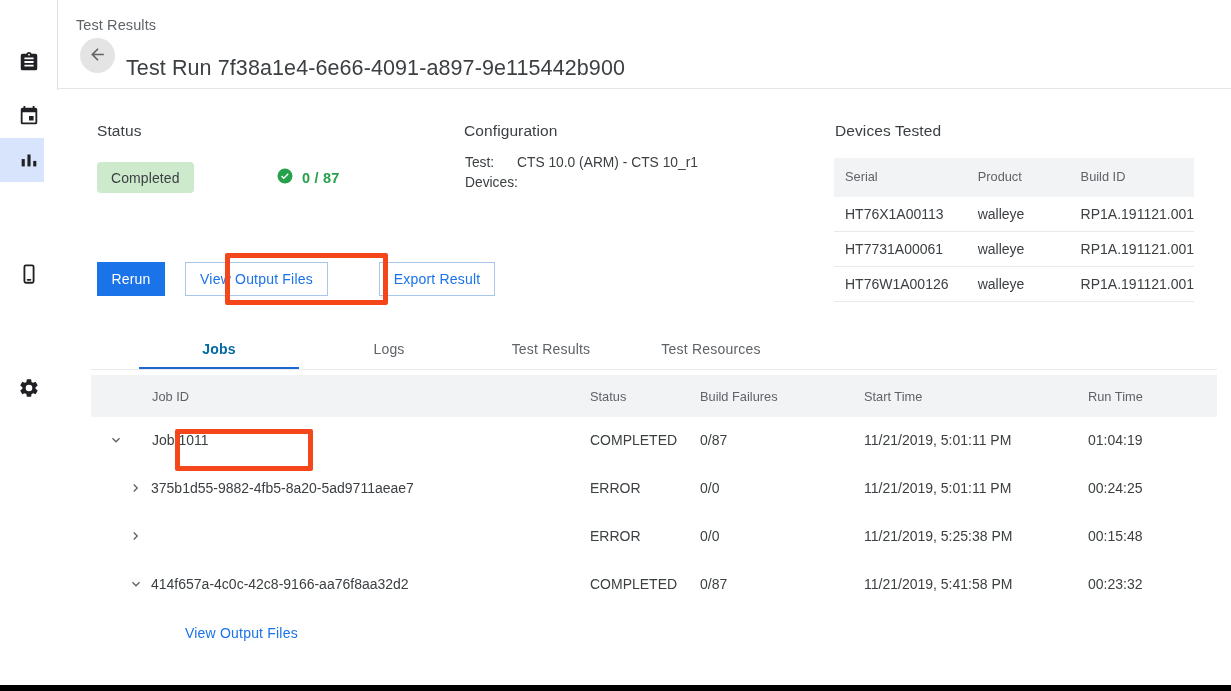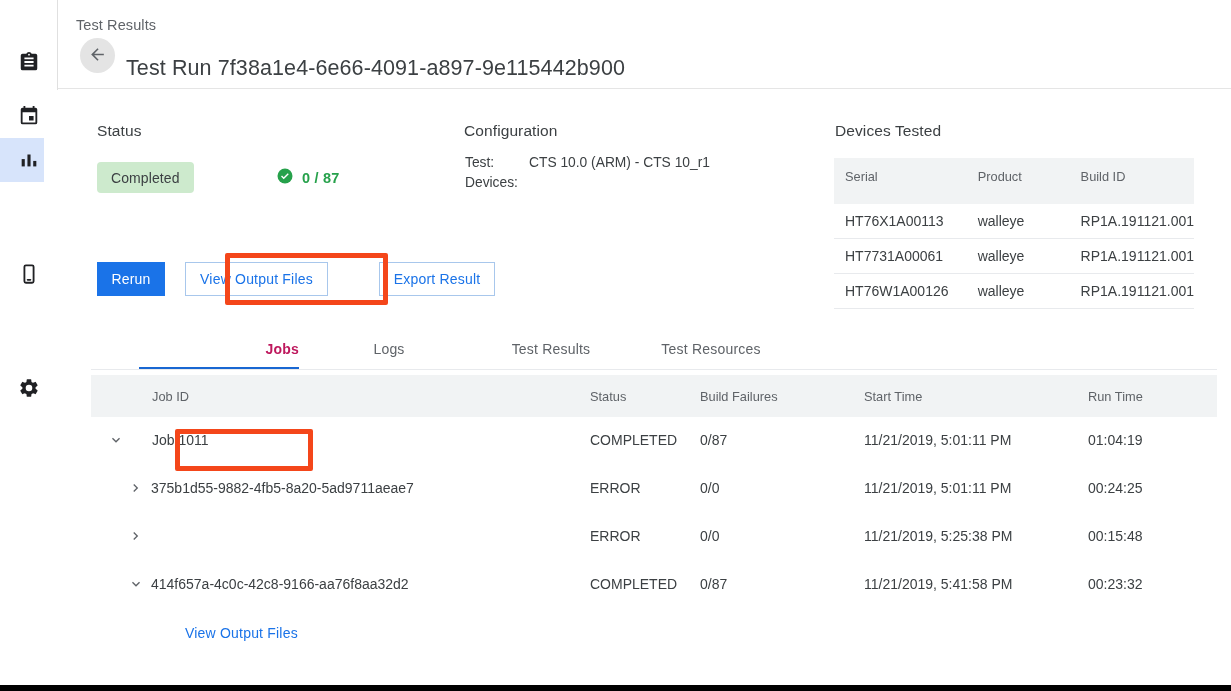--- a/index.html
+++ b/index.html
@@ -81,31 +81,31 @@
   .count-text { font-size: 14.5px; color: #26a14b; font-weight: 700; letter-spacing: .2px; }
 
   
   #config-title { left: 420px; top: 32px; }
   .config-grid {
     position: absolute; left: 421px; top: 63px;
     font-size: 13.8px; color: #3c4043; line-height: 20px;
   }
   .config-row { display: flex; }
   .config-key { width: 52px; color: #3c4043; }
-  .config-val { color: #3c4043; margin-left: 12px; }
+  .config-val { color: #3c4043; }
 
   
   #devices-title { left: 791px; top: 32px; }
   .dev-table {
     position: absolute; left: 790px; top: 68px; width: 360px;
     border-collapse: collapse; font-size: 13.5px;
   }
   .dev-table th {
     background: #f1f3f4; color: #5f6368; font-weight: 400;
-    text-align: left; padding: 11px 0 20px 11px; font-size: 12.8px;
+    text-align: left; padding: 11px 0 13px 11px; font-size: 12.8px;
   }
   .dev-table td {
     padding: 9px 0 9px 11px; color: #3c4043; font-size: 14px;
     border-bottom: 1px solid #e8eaed; white-space: nowrap;
   }
   .dev-c1 { width: 138px; }
   .dev-c2 { width: 116px; }
 
   
   .actions { position: absolute; left: 53px; top: 172px; height: 34px; }
@@ -132,21 +132,21 @@
 
   
   .tabs {
     position: absolute; left: 47px; top: 238px; width: 1126px; height: 42px;
   }
   .tab {
     position: absolute; top: 0; height: 42px;
     display: flex; align-items: center; justify-content: center;
     font-size: 14px; color: #5f6368; cursor: pointer; letter-spacing: .2px;
   }
-  .tab.active { color: #be185d; font-weight: 700; justify-content: flex-end; }
+  .tab.active { color: #0369a1; font-weight: 700; }
   .tab-underline {
     position: absolute; height: 3px; background: #1967d2; bottom: 0; left: 0;
   }
   .tabs-rule {
     position: absolute; left: 47px; top: 279px; width: 1126px; height: 1px;
     background: #e8eaed;
   }
 
   
   .jobs {

